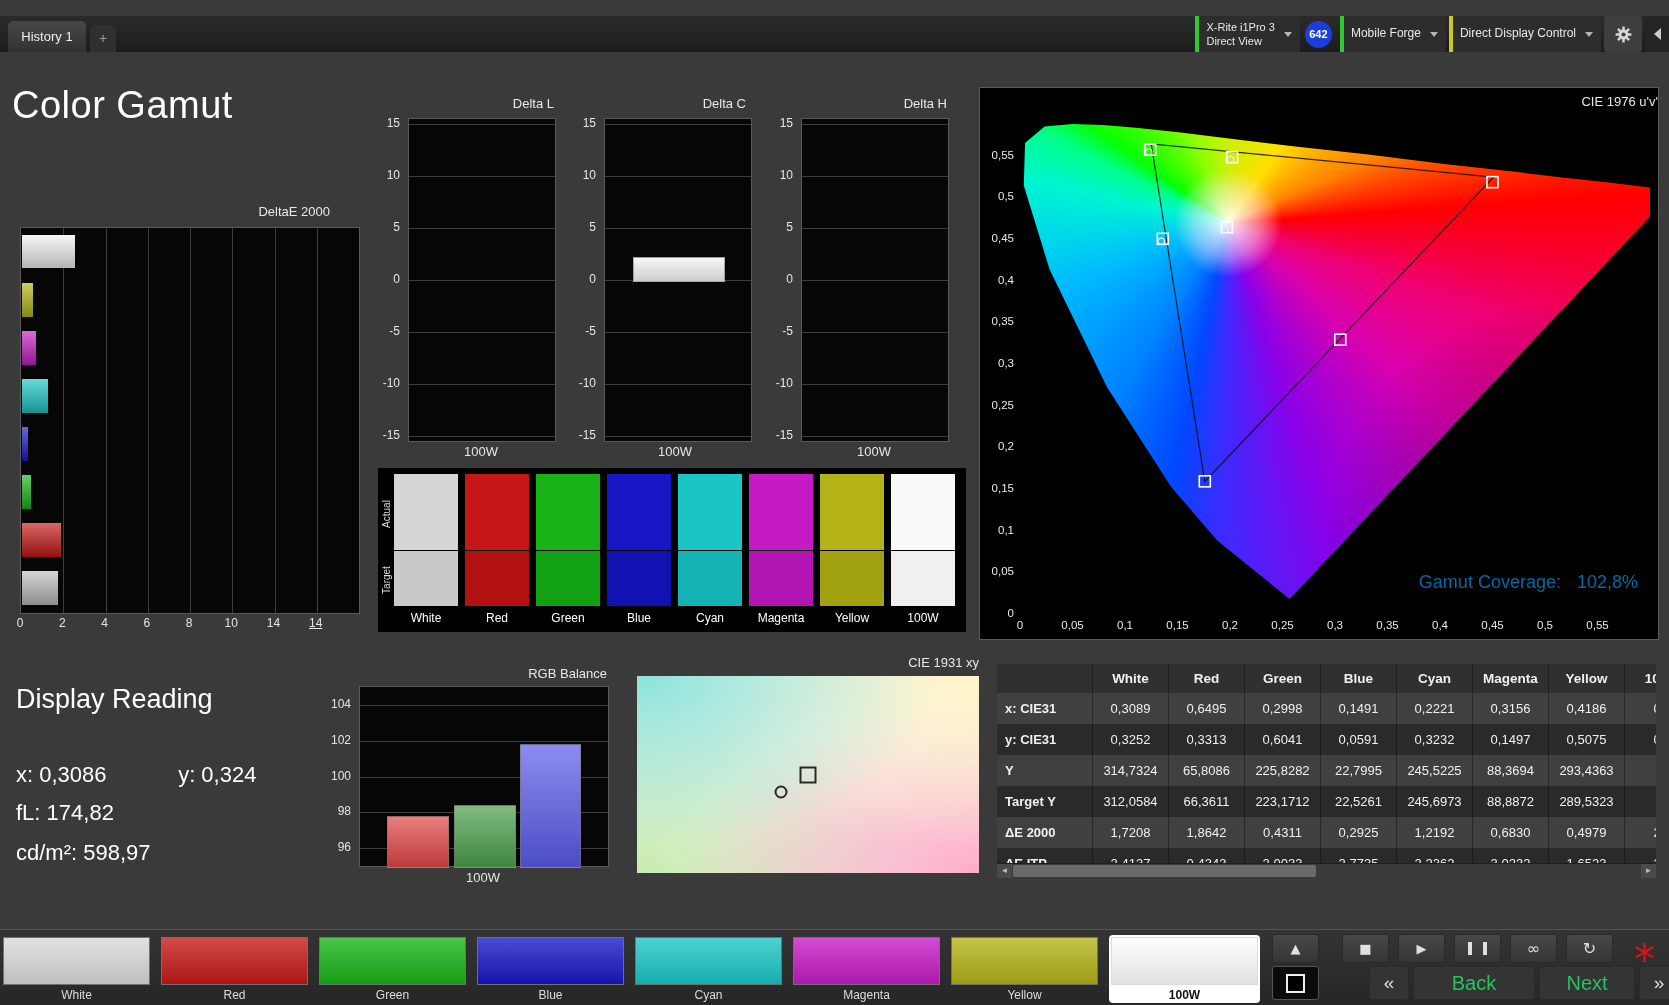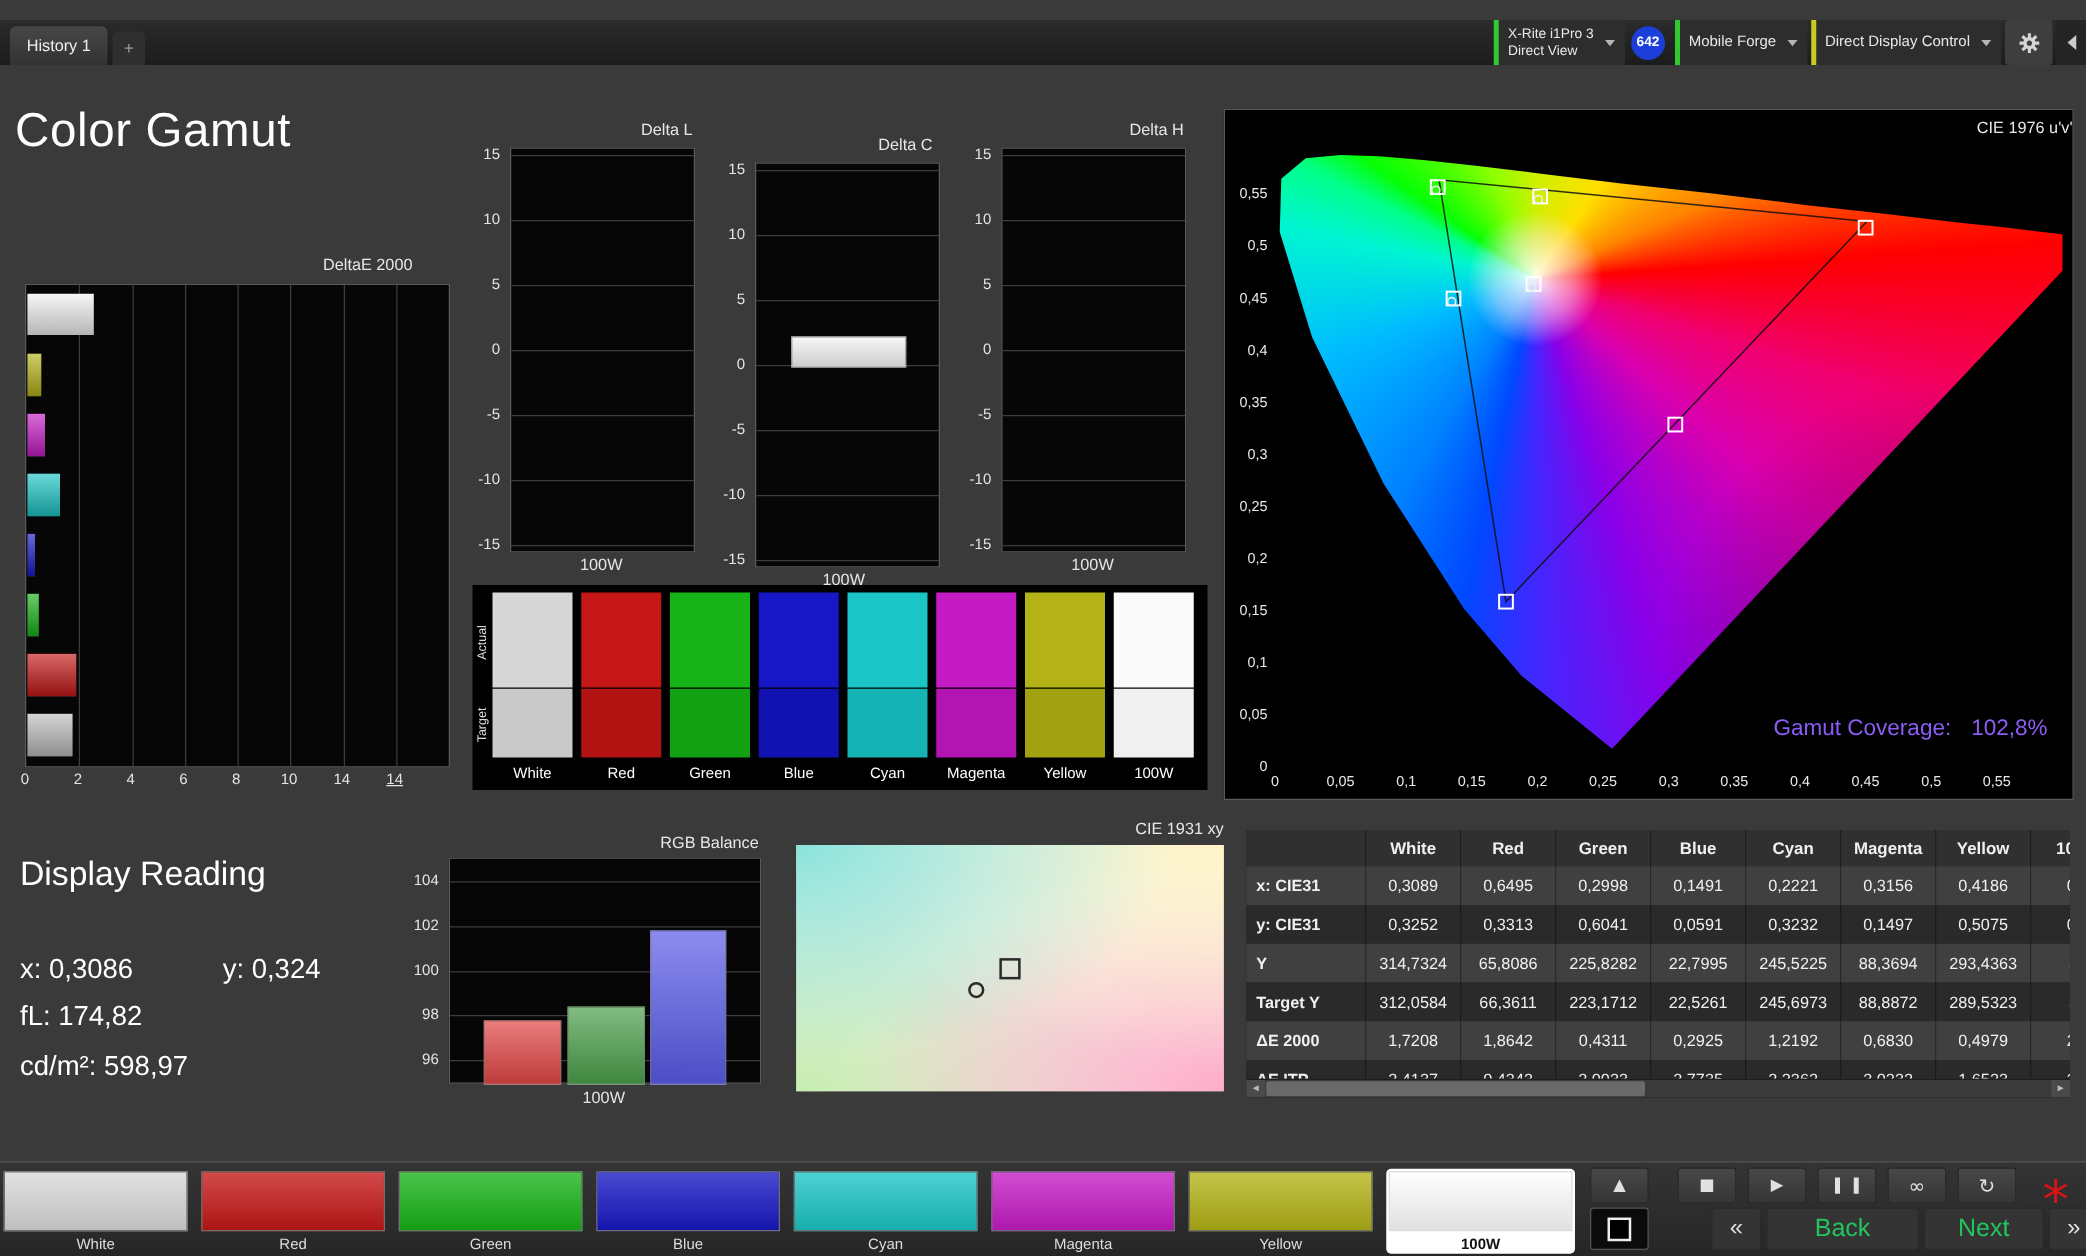--- a/index.html
+++ b/index.html
@@ -57,21 +57,21 @@
   .cie-panel{position:absolute;background:#000;border:1px solid #5a5a5a;}
   .cie-title{top:6px;}
   .horseshoe{position:absolute;left:40px;top:25px;width:630px;height:500px;
     background:
       radial-gradient(circle 75px at 33% 22%, rgba(255,255,255,.92), rgba(255,235,245,.45) 45%, rgba(255,255,255,0) 72%),
       radial-gradient(circle 420px at 88% 88%, rgba(40,0,30,.5), rgba(0,0,0,0) 60%),
       conic-gradient(from 0deg at 33% 22%, #cdf000, #ffdf00 35deg, #ff8400 66deg, #ff3800 78deg, #ff0000 86deg, #f00070 108deg, #d800b0 132deg, #8a00e8 162deg, #4028ff 180deg, #0048ff 192deg, #0082ff 212deg, #00bcff 250deg, #00f5d2 282deg, #00ff8a 296deg, #06ff06 305deg, #3dff00 318deg, #8cff00 338deg, #cdf000 360deg);
     clip-path:polygon(42.8% 97.2%, 31.3% 85.5%, 24% 74.8%, 13.8% 54.8%, 4.7% 31.3%, 0.6% 14.5%, 0.8% 6%, 3.9% 2.7%, 8.3% 2.2%, 13.2% 2.4%, 18.8% 3%, 25.5% 3.9%, 33.8% 5.2%, 43.7% 6.7%, 55.3% 8.3%, 67.3% 10.2%, 78.2% 11.7%, 86.7% 13%, 92.8% 13.8%, 98% 14.6%, 103.9% 15.5%);}
   #cie1976-svg{position:absolute;left:0;top:0;pointer-events:none;}
   .axis-text{fill:#e8e8e8;font-size:11.5px;font-family:"Liberation Sans",sans-serif;}
-  .coverage{position:absolute;right:20px;top:484px;font-size:18px;color:#8b5cf6;white-space:nowrap;}
+  .coverage{position:absolute;right:20px;top:484px;font-size:18px;color:#0369a1;white-space:nowrap;}
   .cov-label{margin-right:16px;}
   
   #cie1931 .square{position:absolute;left:0;top:21px;width:342px;height:197px;
     background:
       radial-gradient(at 0% 0%, rgba(120,225,215,.85), rgba(120,225,215,0) 62%),
       radial-gradient(at 100% 0%, rgba(255,244,195,.9), rgba(255,244,195,0) 62%),
       radial-gradient(at 100% 100%, rgba(255,160,195,.85), rgba(255,160,195,0) 62%),
       radial-gradient(at 0% 100%, rgba(190,235,165,.85), rgba(190,235,165,0) 62%),
       #f7f3ef;}
   .mk-square{position:absolute;width:13px;height:13px;border:2px solid #2a2a2a;transform:translate(-50%,-50%);}
@@ -214,21 +214,21 @@
       <div class="hgrid" style="top: 1.6129%;"></div>
       <div class="hgrid" style="top: 17.7419%;"></div>
       <div class="hgrid" style="top: 33.871%;"></div>
       <div class="hgrid" style="top: 50%;"></div>
       <div class="hgrid" style="top: 66.129%;"></div>
       <div class="hgrid" style="top: 82.2581%;"></div>
       <div class="hgrid" style="top: 98.3871%;"></div>
     </div>
   <div class="xlabel">100W</div>
 </div>
-<div class="chart vchart" style="left:604px;top:108px;width:142px;height:372px;">
+<div class="chart vchart" style="left:604px;top:96px;width:142px;height:372px;">
   <div class="chart-title">Delta C</div>
   <div class="ylabels">
       <div class="ytick" style="top: 1.6129%;">15</div>
       <div class="ytick" style="top: 17.7419%;">10</div>
       <div class="ytick" style="top: 33.871%;">5</div>
       <div class="ytick" style="top: 50%;">0</div>
       <div class="ytick" style="top: 66.129%;">-5</div>
       <div class="ytick" style="top: 82.2581%;">-10</div>
       <div class="ytick" style="top: 98.3871%;">-15</div>
     </div>

